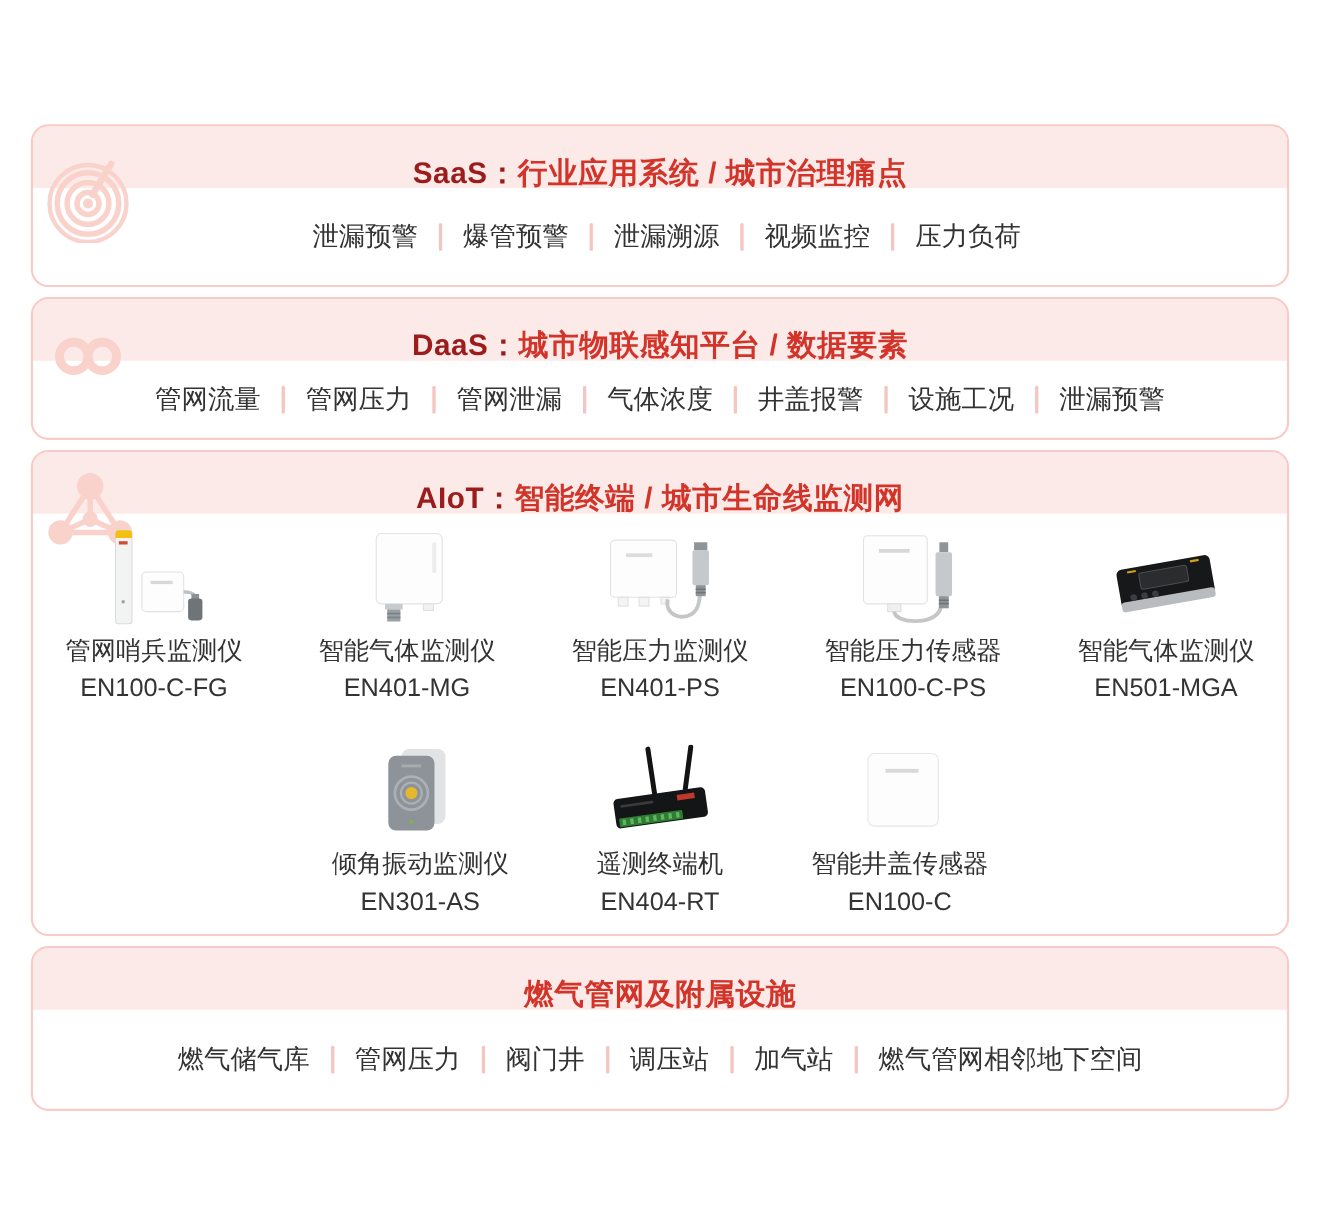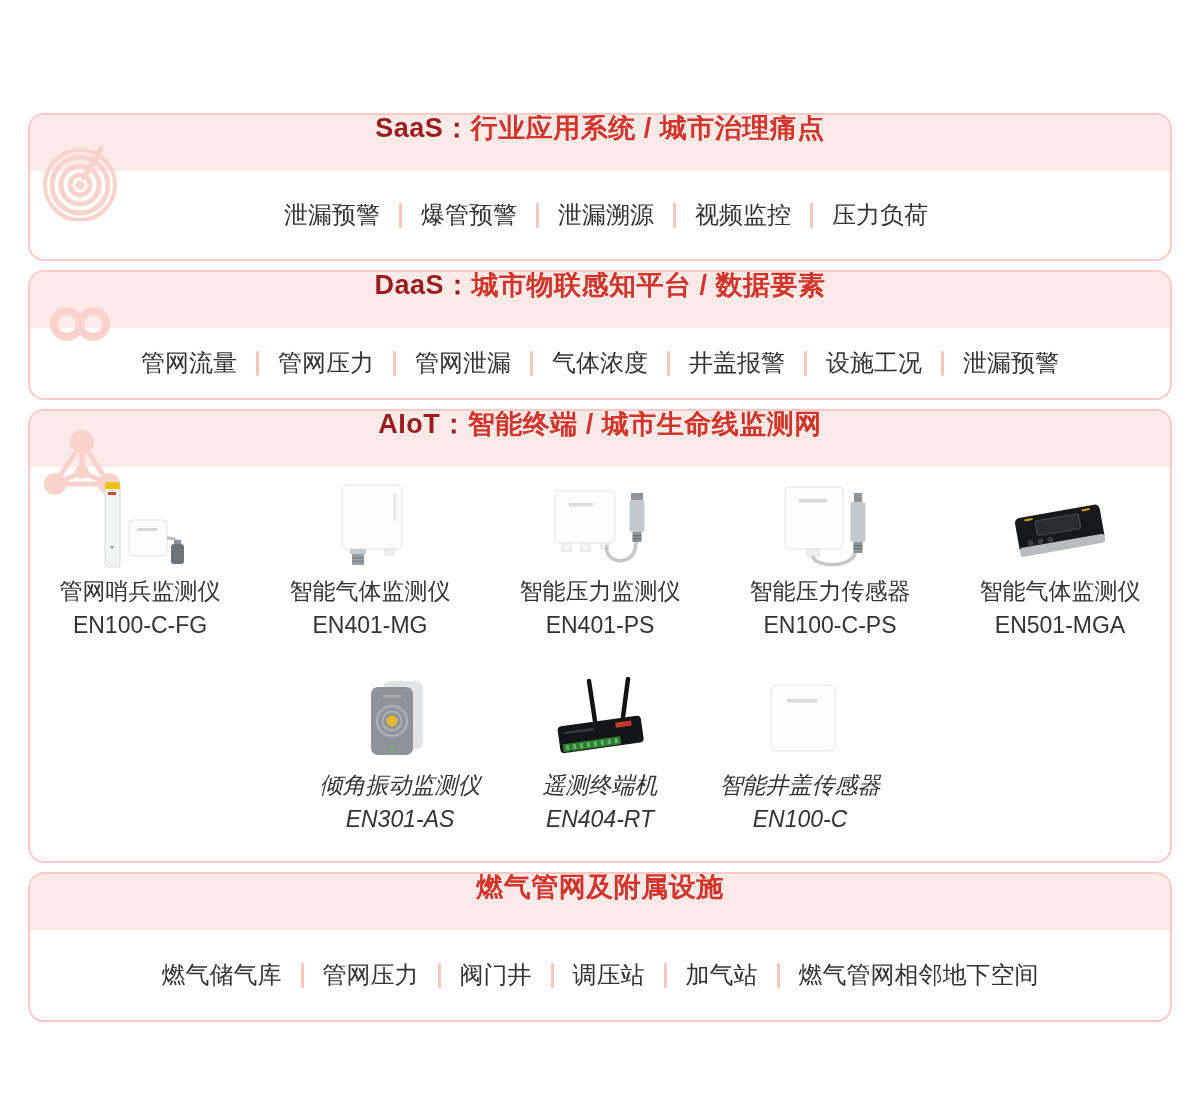--- a/index.html
+++ b/index.html
@@ -23,21 +23,21 @@
     position:relative;
     margin:0 28px 9px 28px;
     border:2px solid var(--border);
     border-radius:16px;
     background:#fff;
     overflow:hidden;
   }
   .band{
     height:56px;
     background:var(--band);
-    display:flex;align-items:flex-start;justify-content:center;
+    display:flex;align-items:flex-end;justify-content:center;
   }
   .title{
     font-size:27px;font-weight:700;line-height:1;letter-spacing:0.5px;
   }
   .t-prefix{color:var(--dark-red);}
   .t-rest{color:var(--red);}
   .items-row{
     display:flex;align-items:center;justify-content:center;
     font-size:24px;color:var(--text);
     position:relative;z-index:2;
@@ -53,21 +53,21 @@
   .wm-radar{left:12px;top:26px;}
   .wm-infinity{left:16px;top:32px;}
   .wm-triangle{left:12px;top:18px;}
   
   .prod-row{
     display:flex;justify-content:space-between;
     padding:0 22px;margin-top:12px;
     position:relative;z-index:2;
   }
   .prod-row2{
-    justify-content:center;gap:10px;margin-top:32px;padding-bottom:26px;font-style:italic;
+    justify-content:center;gap:28px;margin-top:32px;padding-bottom:14px;
   }
   .prod{
     width:176px;display:flex;flex-direction:column;align-items:center;
   }
   .prod-row2 .prod{width:190px;}
   .device-img{
     height:90px;display:flex;align-items:flex-end;justify-content:center;
     margin-bottom:6px;
   }
   .prod-name{font-size:23px;line-height:32px;text-align:center;white-space:nowrap;}

